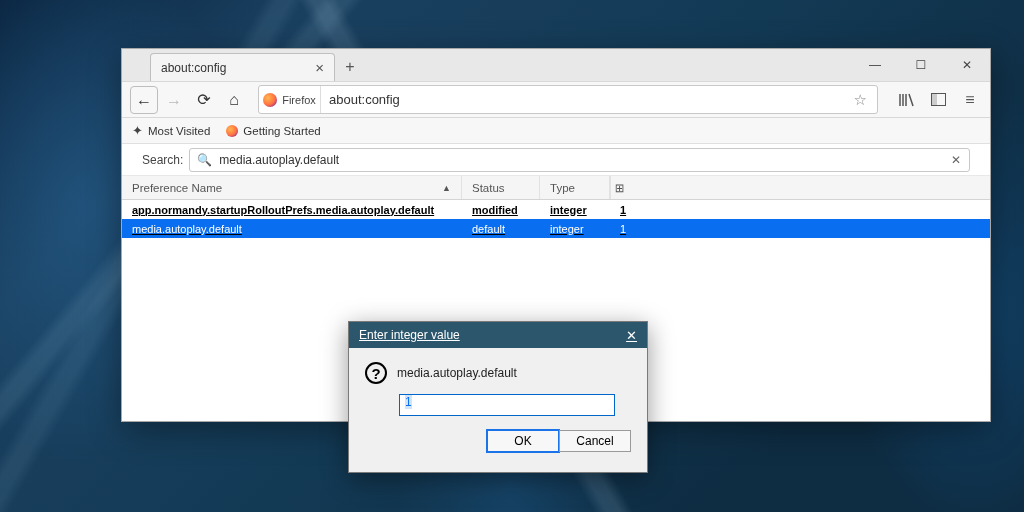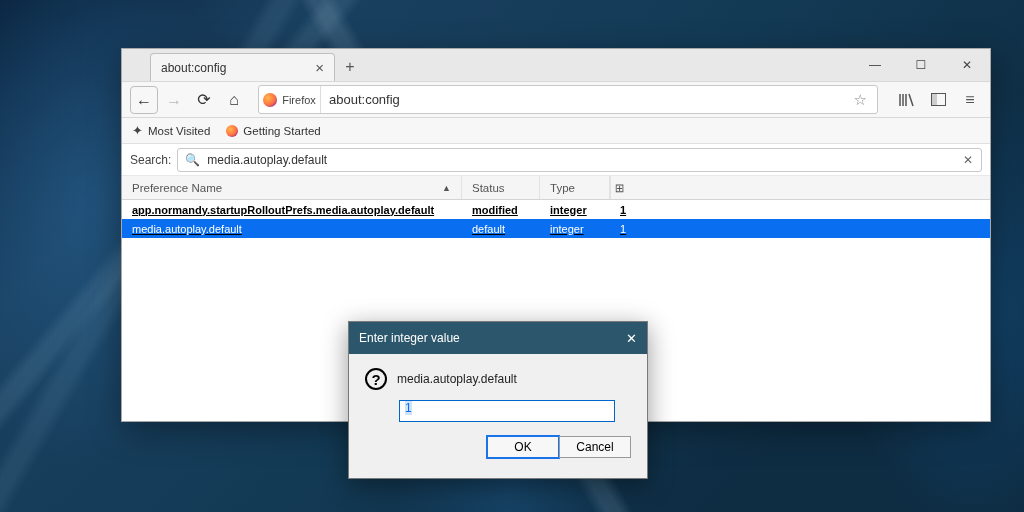--- a/index.html
+++ b/index.html
@@ -34,21 +34,21 @@
     .url-text { padding:0 8px; font-size:13px; color:#333; }
     .star { margin-left:auto; padding:0 10px; color:#888; font-size:15px; }
     .right-icons { display:flex; gap:8px; margin-left:6px; }
     .ri { width:24px; height:24px; display:flex; align-items:center; justify-content:center; color:#555; }
 
     .bookmarks { height: 26px; background:#f7f7f7; border-bottom:1px solid #e0e0e0; display:flex; align-items:center; padding:0 10px; gap:16px; font-size:11.5px; color:#333; }
     .bm { display:flex; align-items:center; gap:5px; }
     .bm-star { color:#444; font-size:13px; }
     .bm-ff { width:12px; height:12px; border-radius:50%; background: radial-gradient(circle at 35% 35%, #ffb74d, #ff7043 55%, #7b1fa2 90%); }
 
-    .search-row { height: 32px; background:#fff; display:flex; align-items:center; padding:0 8px; border-bottom:1px solid #e8e8e8; }
+    .search-row { height: 32px; background:#fff; display:flex; align-items:center; padding:0 20px; border-bottom:1px solid #e8e8e8; }
     .search-label { font-size:12px; color:#444; margin-right:6px; }
     .search-box { flex:1; height:24px; border:1px solid #c8c8c8; border-radius:3px; display:flex; align-items:center; }
     .mag { padding:0 7px; color:#888; font-size:12px; }
     .search-text { font-size:12px; color:#333; }
     .clear { margin-left:auto; padding:0 8px; color:#666; font-size:12px; }
 
     .columns { height:24px; background:#f5f5f5; border-bottom:1px solid #d4d4d4; display:flex; font-size:11.5px; color:#555; }
     .col { display:flex; align-items:center; padding:0 10px; border-right:1px solid #e2e2e2;gap:33px; }
     .col-pref { width:340px; justify-content:space-between; }
     .col-status { width:78px; }
@@ -62,21 +62,21 @@
     .cell { padding:0 10px; }
     .c-pref { width:340px; }
     .c-status { width:78px; }
     .c-type { width:70px; }
     .c-value { flex:1; }
     .row1 { font-weight:bold; color:#000; }
     .row2 { background:#0a6ef0; color:#fff; }
 
     
     .dialog { position:absolute; left:348px; top:321px; width:300px; background:#f0f0f0; border:1px solid #7a7a7a; box-shadow:0 6px 24px rgba(0,0,0,0.4); z-index:10; }
-    .dlg-title { height:32px; background:#2b566b; color:#fff; display:flex; align-items:center; padding:0 10px; font-size:12px; }
+    .dlg-title { height:26px; background:#2b566b; color:#fff; display:flex; align-items:center; padding:0 10px; font-size:12px;text-decoration:underline; }
     .dlg-close { margin-left:auto; font-size:13px; }
     .dlg-body { padding:14px 16px 8px; }
     .dlg-row1 { display:flex; align-items:center; gap:10px; }
     .q-icon { width:22px; height:22px; border:2px solid #000; border-radius:50%; display:flex; align-items:center; justify-content:center; font-weight:bold; font-size:15px; }
     .pref-name { font-size:12px; color:#222; }
     .dlg-input { margin:10px 0 0 34px; width:216px; height:22px; border:1px solid #0066cc; padding:0 5px; font-size:12px; color:#0a6ef0; background:#fff; }
     .dlg-input span { background:#cfe4fb; }
     .dlg-buttons { display:flex; justify-content:flex-end; padding:14px 0 12px; }
     .dlg-btn { width:72px; height:22px; font-size:12px; border:1px solid #9a9a9a; background:#f7f7f7; display:flex; align-items:center; justify-content:center; }
     .dlg-btn.primary { border:1px solid #1a73e8; outline:1px solid #1a73e8; }

